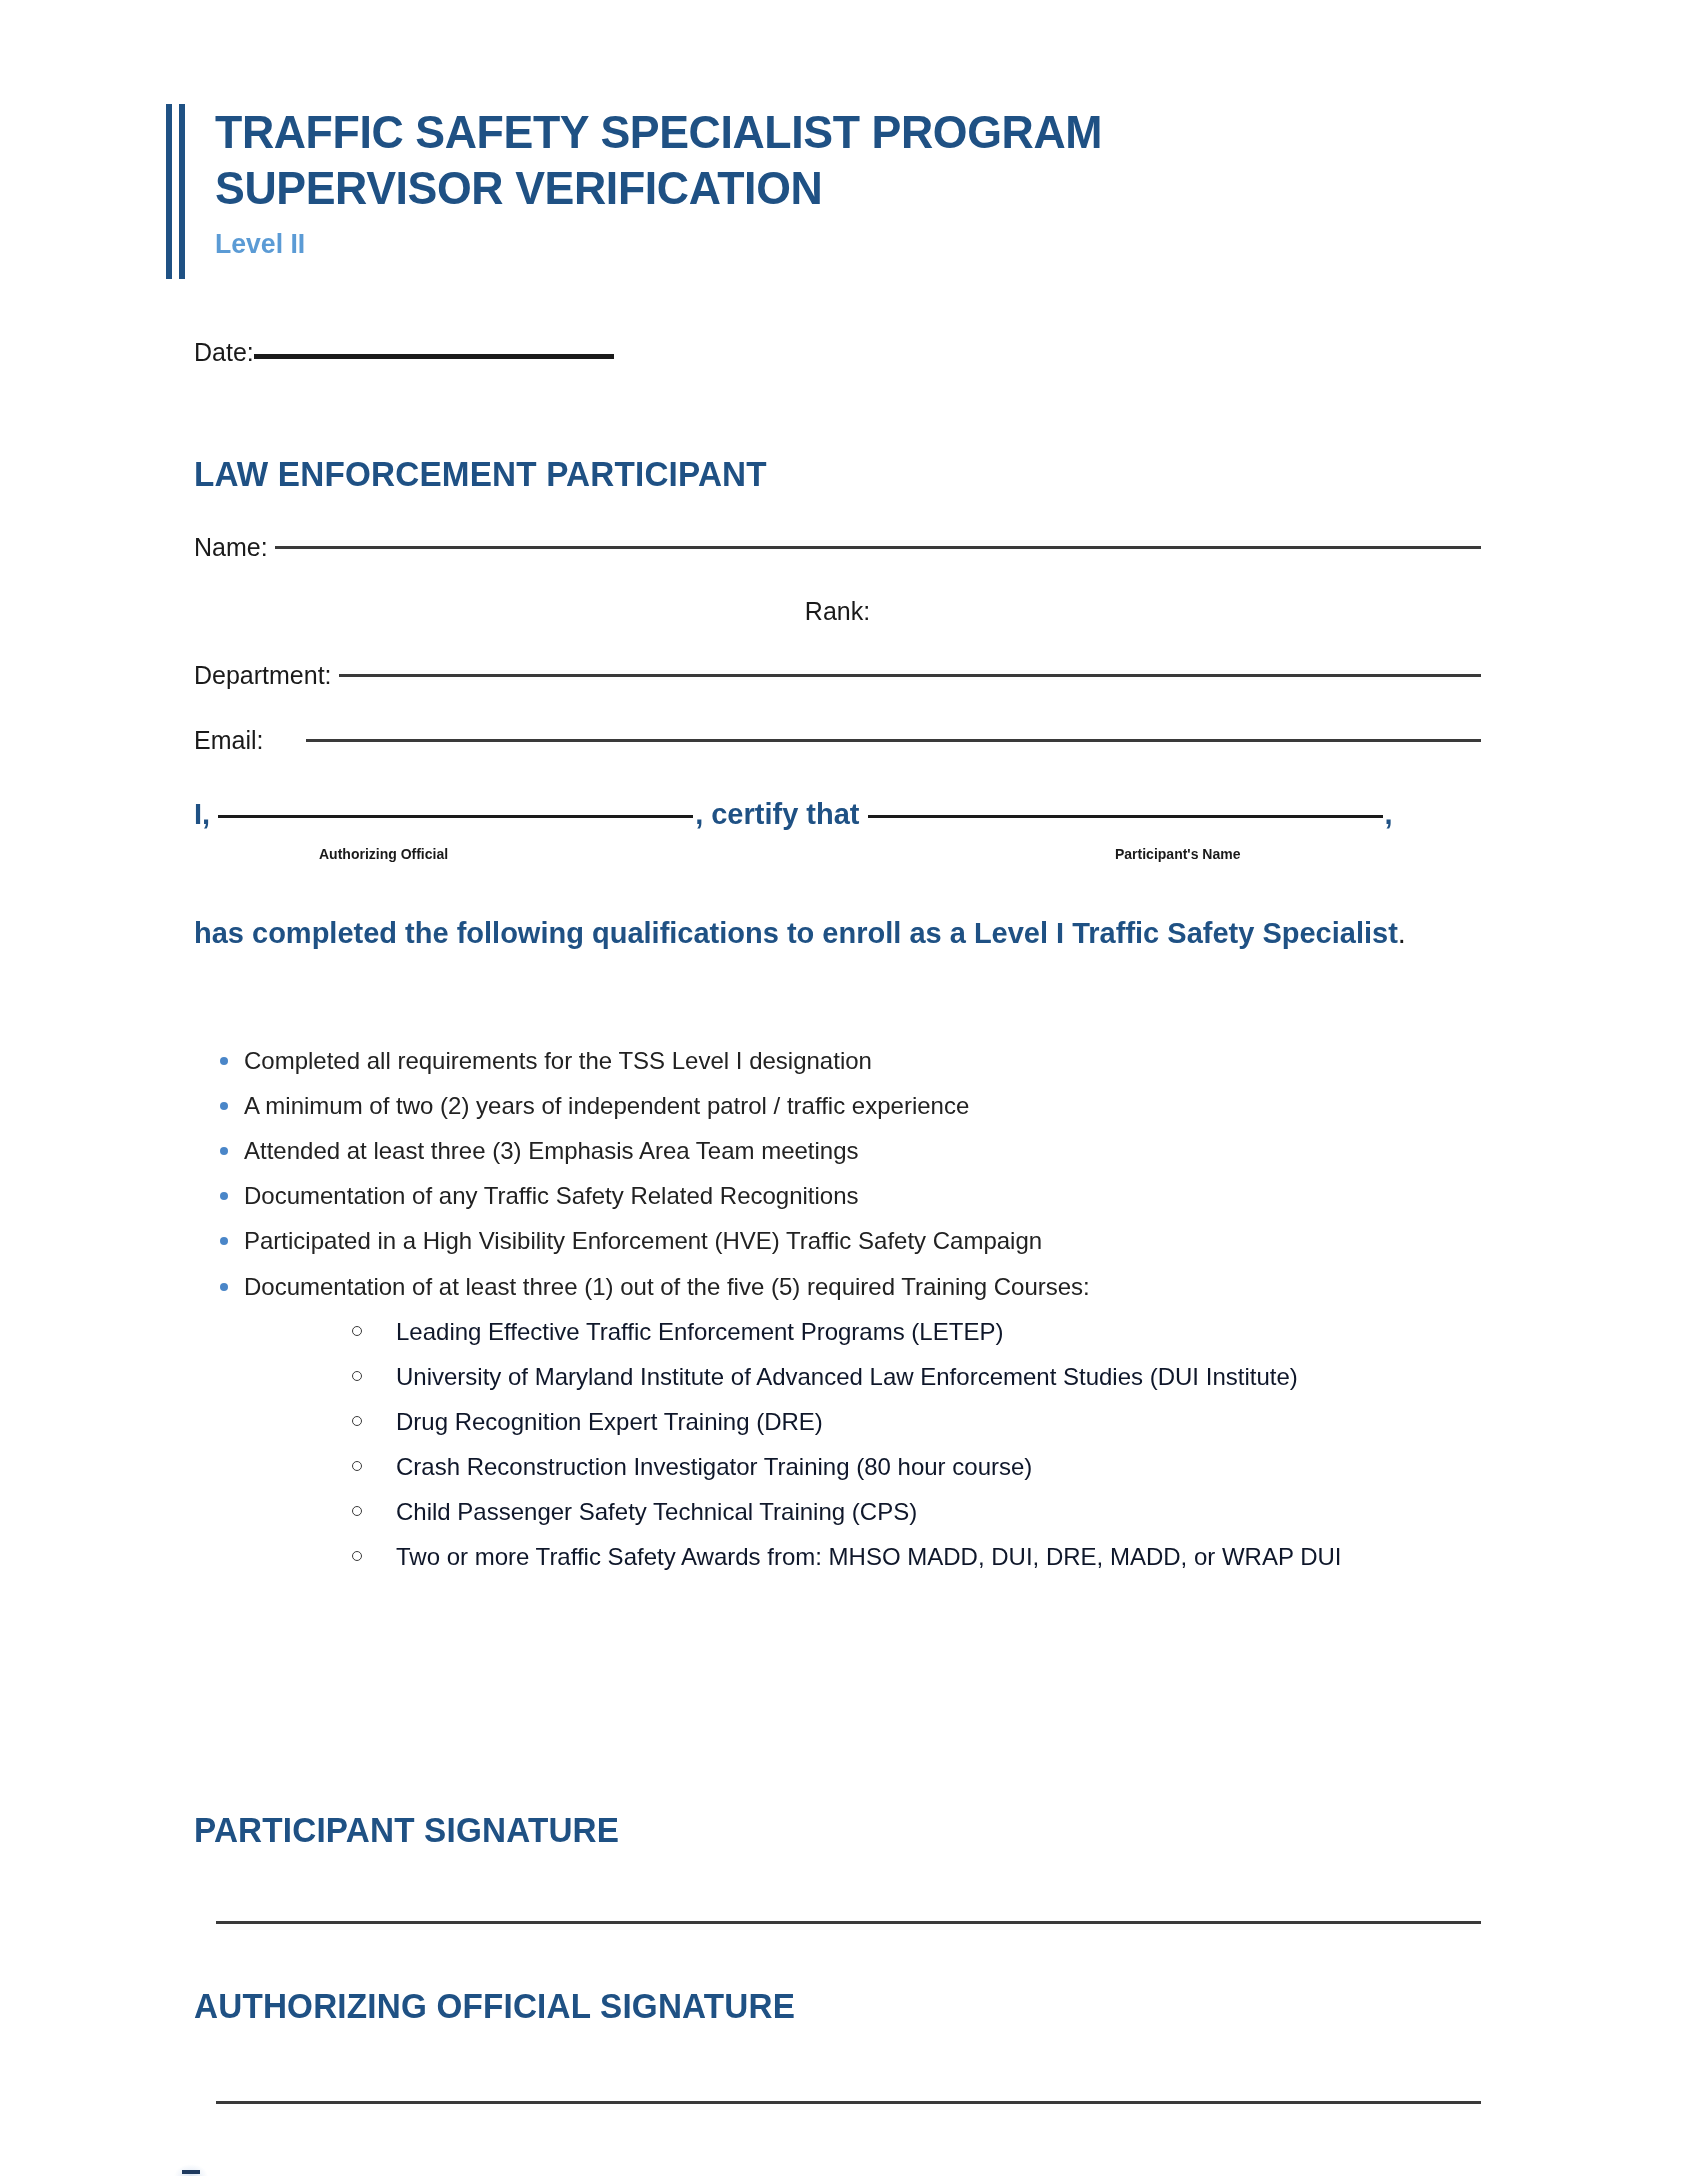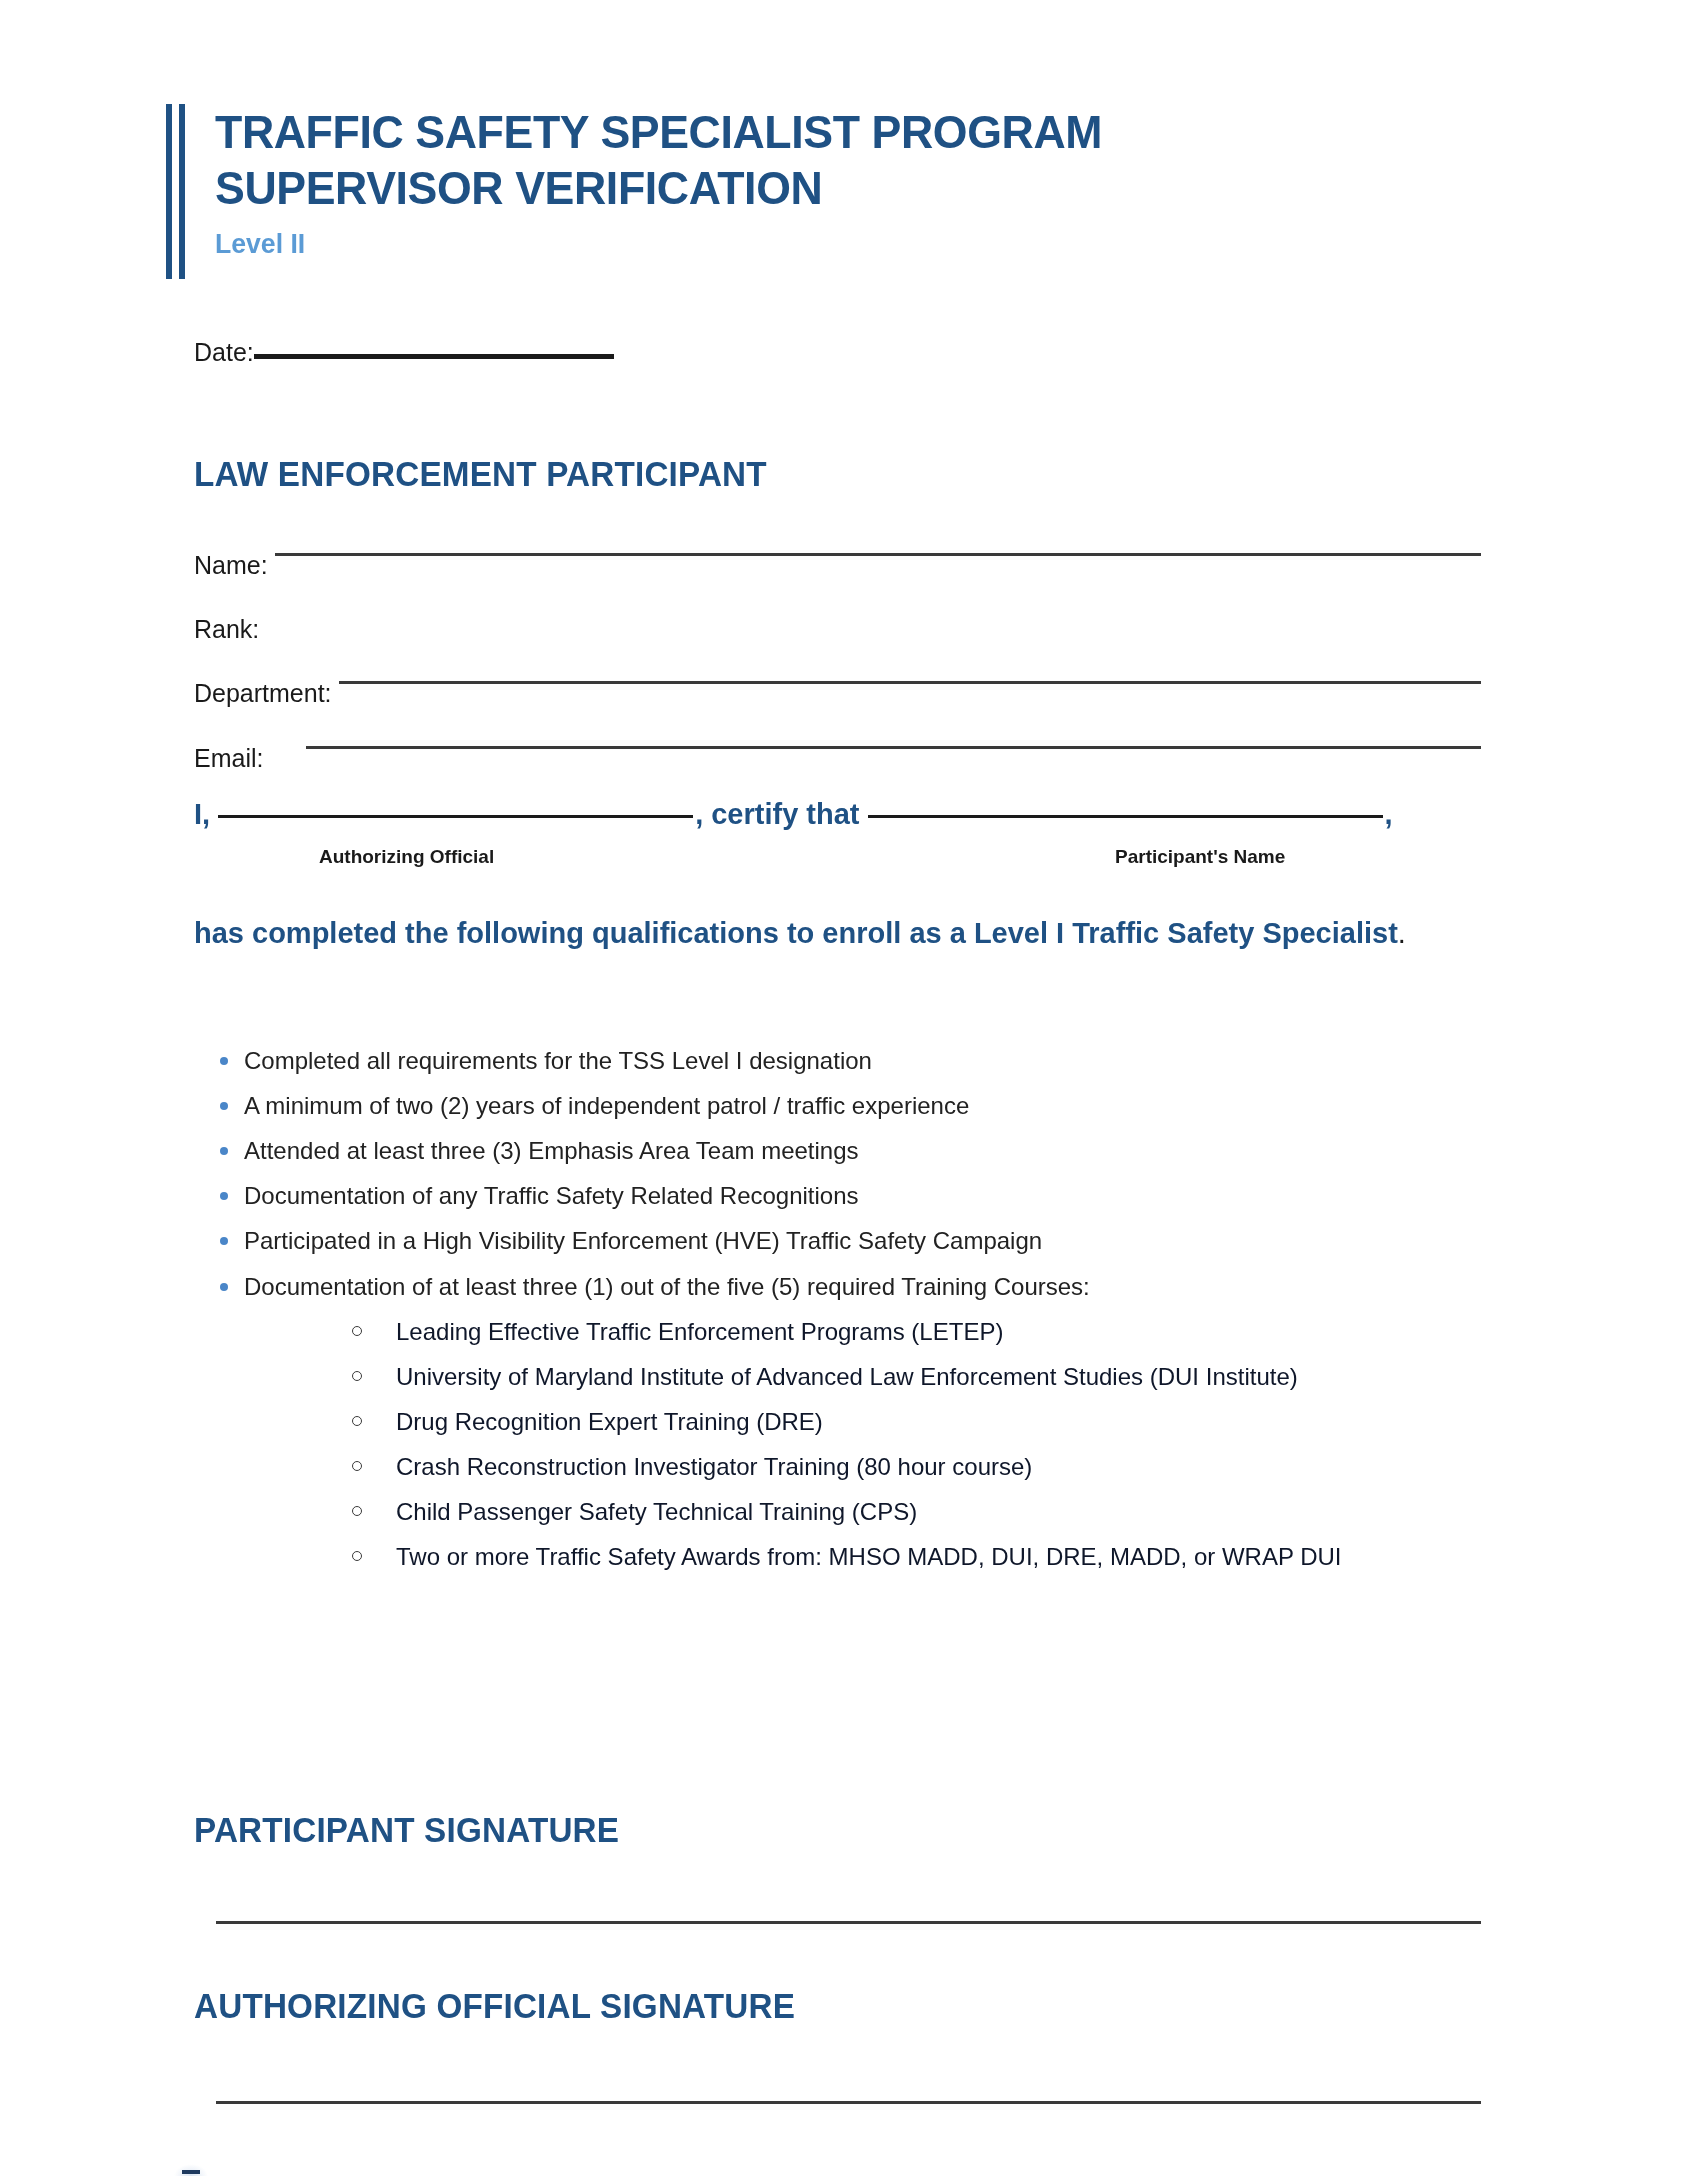--- a/index.html
+++ b/index.html
@@ -106,22 +106,21 @@
   #heading-law { left: 194px; top: 454px; }
   #heading-participant-sig { left: 194px; top: 1810px; }
   #heading-official-sig { left: 194px; top: 1986px; }
 
   
   .field-row {
     position: absolute;
     left: 194px;
     width: 1287px;
     display: flex;
-    align-items: flex-start;
-    margin-top: 18px;
+    align-items: center;
   }
   .field-label {
     font-size: 25px;
     color: #1a1a1a;
     white-space: nowrap;
     line-height: 1;
     padding-bottom: 2px;
   }
   .field-line {
     flex: 1;
@@ -164,21 +163,21 @@
     position: absolute;
     top: 846px;
     left: 194px;
     width: 1287px;
     height: 30px;
   }
   .caption {
     position: absolute;
     font-family: "Liberation Sans", sans-serif;
     font-weight: bold;
-    font-size: 19px;
+    font-size: 14px;
     color: #1a1a1a;
     white-space: nowrap;
   }
   #caption-authorizing { left: 125px; top: 0; }
   #caption-participant { left: 921px; top: 0; }
 
   
   .qual-statement {
     position: absolute;
     left: 194px;

